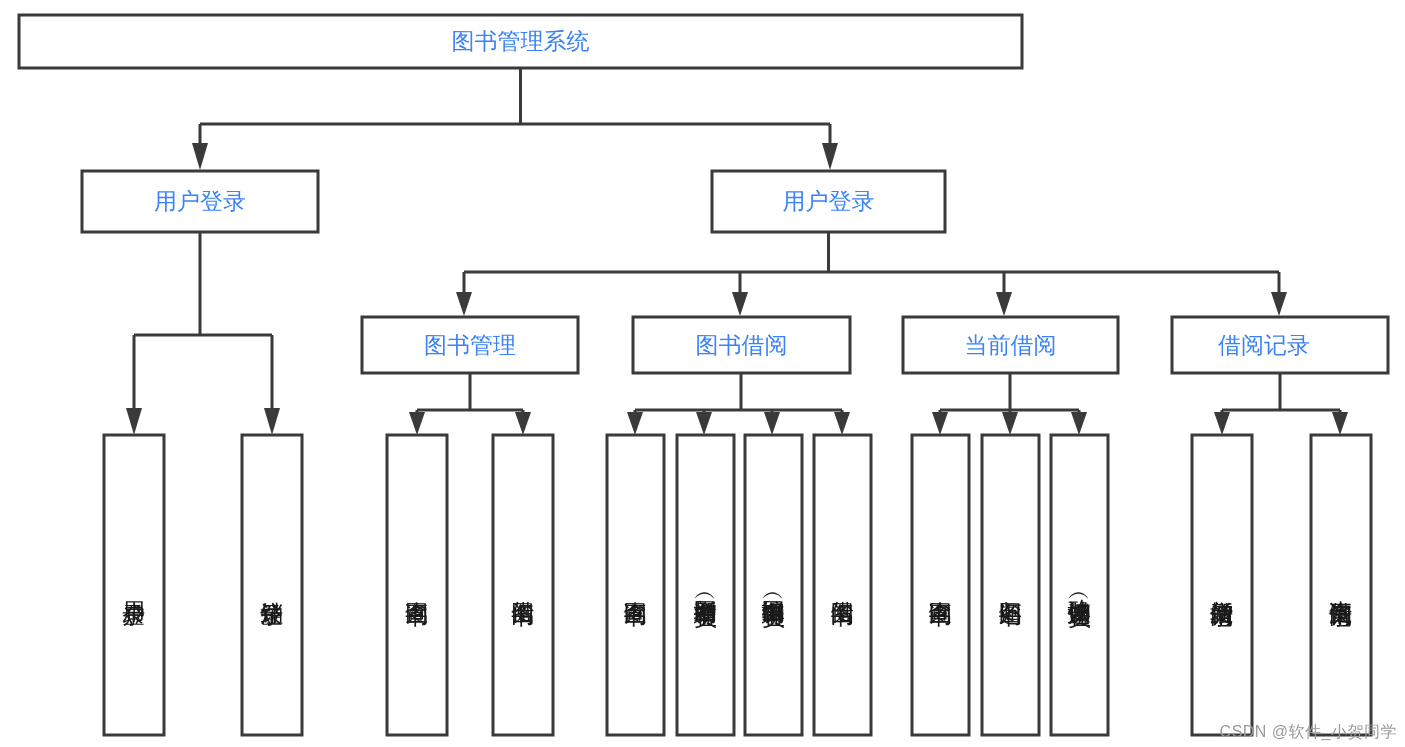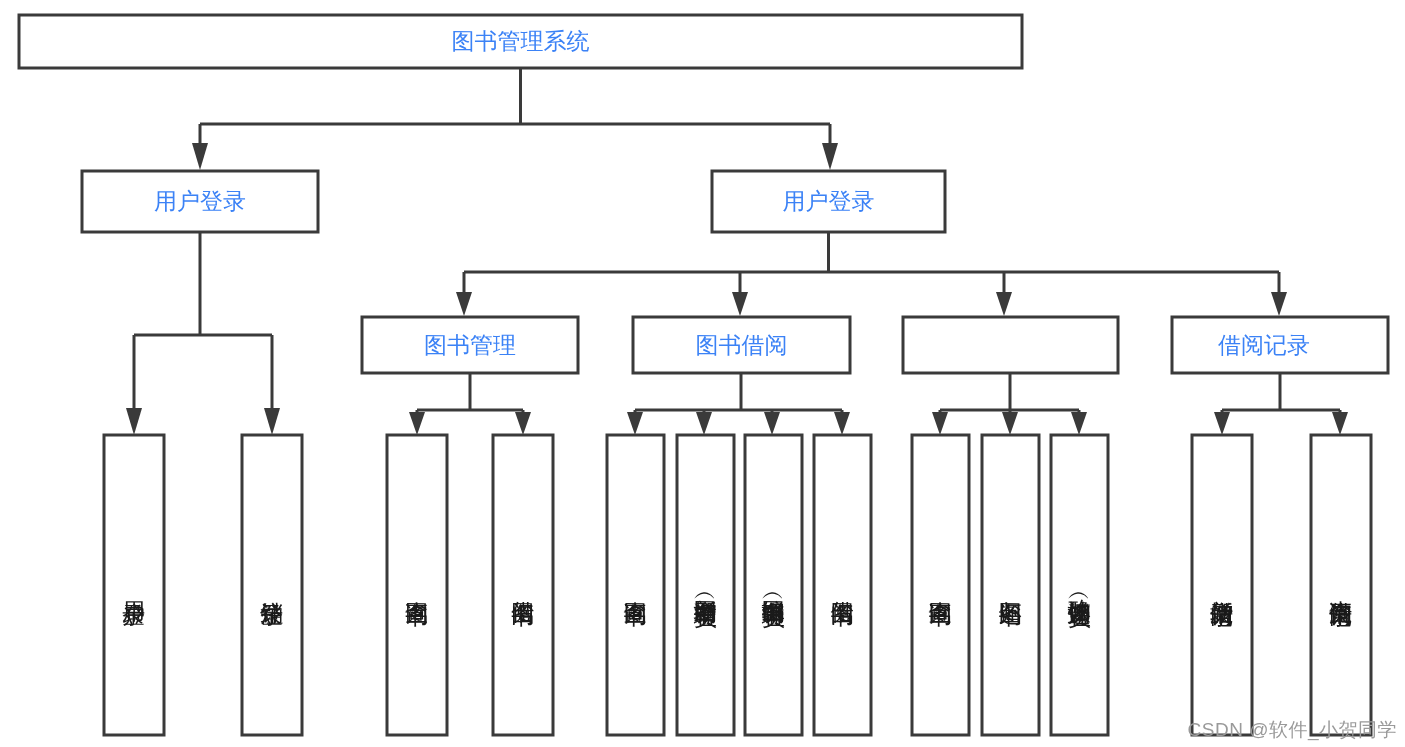--- a/index.html
+++ b/index.html
@@ -65,21 +65,21 @@
     font-size: 23px;
     color: #3b82f6;
     white-space: nowrap;
     pointer-events: none;
   }
   #watermark {
     position: absolute;
     right: 8px;
     bottom: 4px;
     font-family: "Liberation Sans", "DejaVu Sans", sans-serif;
-    font-size: 19px;
+    font-size: 16px;
     color: #9a9a9a;
     letter-spacing: 0.5px;
     pointer-events: none;
   }
 </style>
 </head>
 <body>
 
 <div id="diagram-root">
 
@@ -173,20 +173,21 @@
     <rect class="node-box" x="1311" y="435" width="60" height="300"></rect>
   </svg>
 
   <div class="hlabel-wrap" style="left:19px; top:15px; width:1003px; height:53px;">图书管理系统</div>
 
   <div class="hlabel-wrap" style="left:82px; top:171px; width:236px; height:61px;">用户登录</div>
   <div class="hlabel-wrap" style="left:712px; top:171px; width:233px; height:61px;">用户登录</div>
 
   <div class="hlabel-wrap" style="left:362px; top:317px; width:216px; height:56px;">图书管理</div>
   <div class="hlabel-wrap" style="left:633px; top:317px; width:217px; height:56px;border-radius:7px;">图书借阅</div>
+  <div class="hlabel-wrap" style="left:903px; top:317px; width:215px; height:56px;">当前借阅</div>
   <div class="hlabel-wrap" style="left:1172px; top:317px; width:184px; height:56px;">借阅记录</div>
 
   <div class="vlabel-wrap" style="left:104px; top:435px; width:60px; height:300px;">用户登录</div>
   <div class="vlabel-wrap" style="left:242px; top:435px; width:60px; height:300px;">注销登录</div>
 
   <div class="vlabel-wrap" style="left:387px; top:435px; width:60px; height:300px;">查询图书</div>
   <div class="vlabel-wrap" style="left:493px; top:435px; width:60px; height:300px;">借阅图书</div>
 
   <div class="vlabel-wrap" style="left:607px; top:435px; width:57px; height:300px;">查询图书</div>
   <div class="vlabel-wrap" style="left:677px; top:435px; width:57px; height:300px;">新增图书（管理员）</div>

